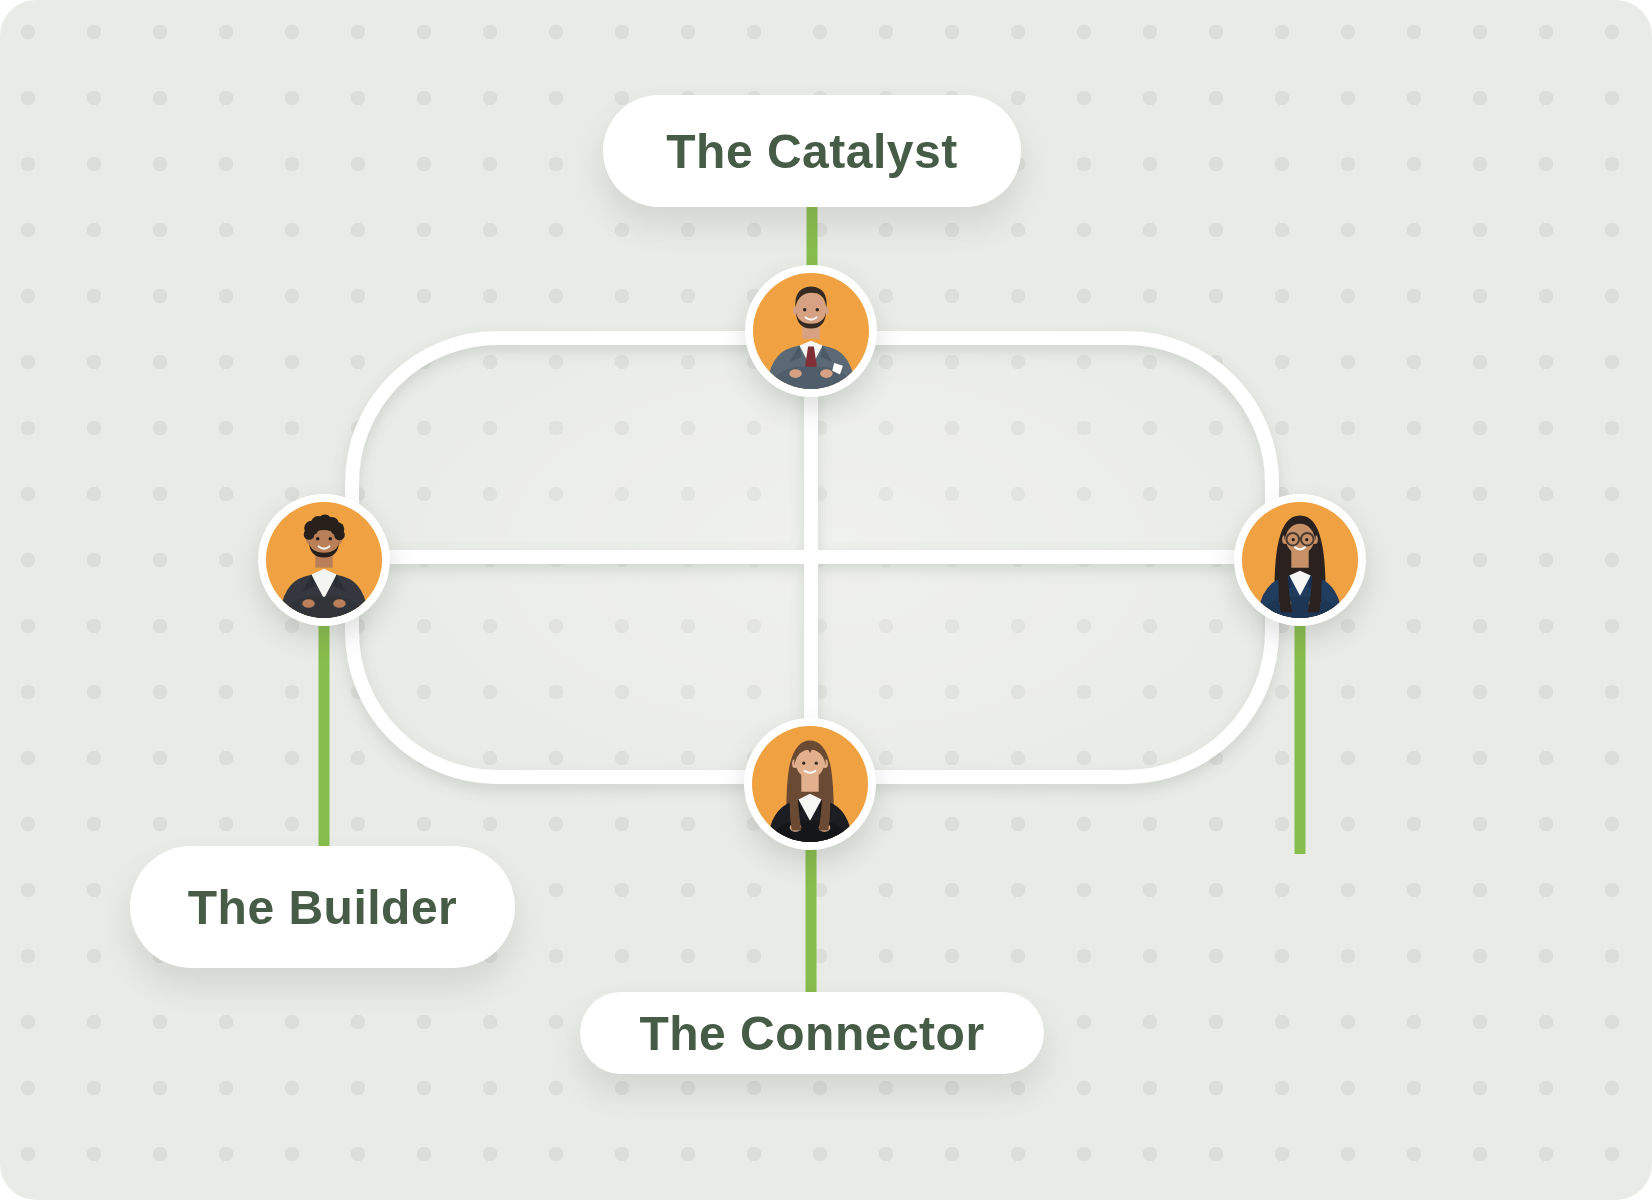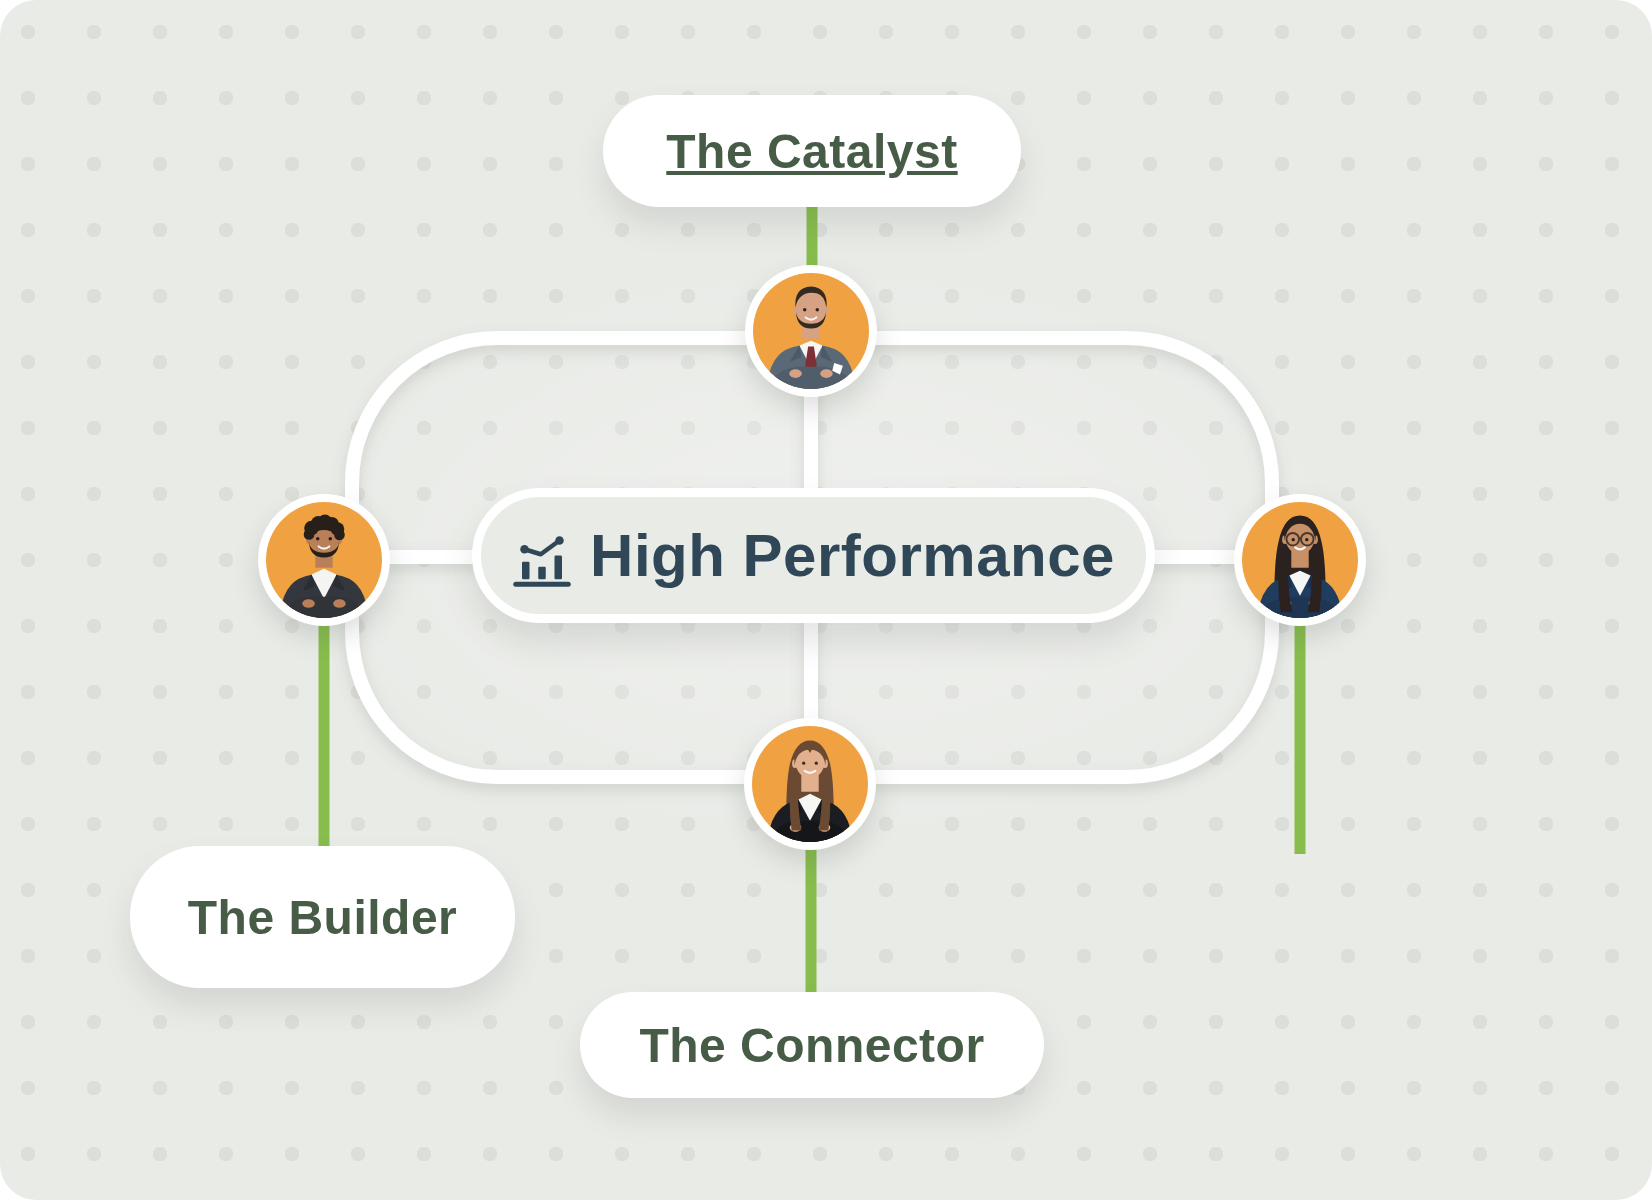--- a/index.html
+++ b/index.html
@@ -37,24 +37,24 @@
   .avatar-bottom{left:744px;top:718px;}
 
   
   .pill{
     position:absolute;display:flex;align-items:center;justify-content:center;
     background:var(--pill-bg,#ffffff);border-radius:70px;
     box-shadow:0 18px 30px rgba(86,96,86,0.15);
     color:var(--label-text,#475c47);
     font-weight:700;font-size:48px;letter-spacing:0.5px;white-space:nowrap;
   }
-  .pill-catalyst{left:603px;top:95px;width:418px;height:112px;text-decoration:underline;}
-  .pill-builder{left:130px;top:846px;width:385px;height:142px;}
+  .pill-catalyst{left:603px;top:95px;width:418px;height:112px;}
+  .pill-builder{left:130px;top:846px;width:385px;height:122px;}
   .pill-strategist{left:1073px;top:848px;width:455px;height:110px;}
-  .pill-connector{left:580px;top:992px;width:464px;height:106px;}
+  .pill-connector{left:580px;top:992px;width:464px;height:82px;}
 
   
   .center-pill{
     position:absolute;left:472px;top:488px;width:683px;height:135px;
     box-sizing:border-box;border:9px solid #ffffff;border-radius:80px;
     background:var(--canvas-bg,#e9ebe7);
     display:flex;align-items:center;justify-content:center;gap:18px;
     box-shadow:0 18px 32px rgba(86,96,86,0.16);
     color:var(--center-text,#2f4756);
     font-weight:700;font-size:60px;letter-spacing:0.5px;white-space:nowrap;
@@ -204,29 +204,13 @@
   <div class="pill pill-catalyst">
     <span>The Catalyst</span>
   </div>
   <div class="pill pill-builder">
     <span>The Builder</span>
   </div>
   <div class="pill pill-connector">
     <span>The Connector</span>
   </div>
 
-  <div class="center-pill">
-    <svg class="chart-icon" width="60" height="60" viewBox="0 0 48 48">
-      <g fill="none" stroke="currentColor">
-        <path d="M3,45 H45" stroke-width="4" stroke-linecap="round"></path>
-        <path d="M10,17 L23,21 L38,10" stroke-width="3.6" stroke-linejoin="round" stroke-linecap="round"></path>
-      </g>
-      <g fill="currentColor">
-        <circle cx="10" cy="17" r="3.4"></circle>
-        <circle cx="38" cy="10" r="3.4"></circle>
-        <rect x="8" y="27" width="6" height="14" rx="1"></rect>
-        <rect x="21" y="31" width="6" height="10" rx="1"></rect>
-        <rect x="34" y="22" width="6" height="19" rx="1"></rect>
-      </g>
-    </svg>
-    <span>High Performance</span>
-  </div>
 </div>
 
 </body></html>

